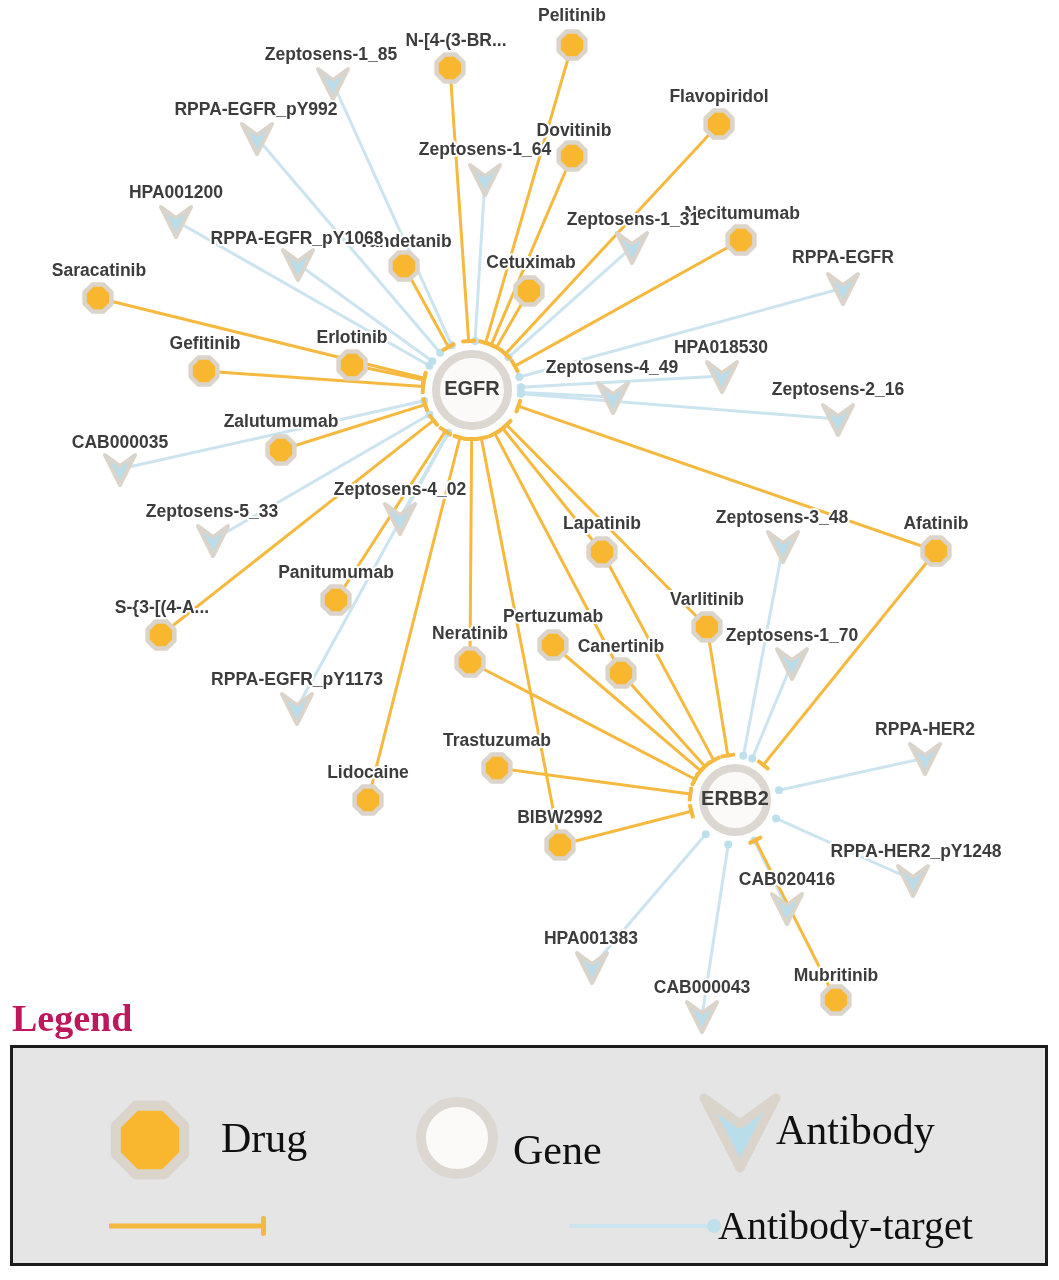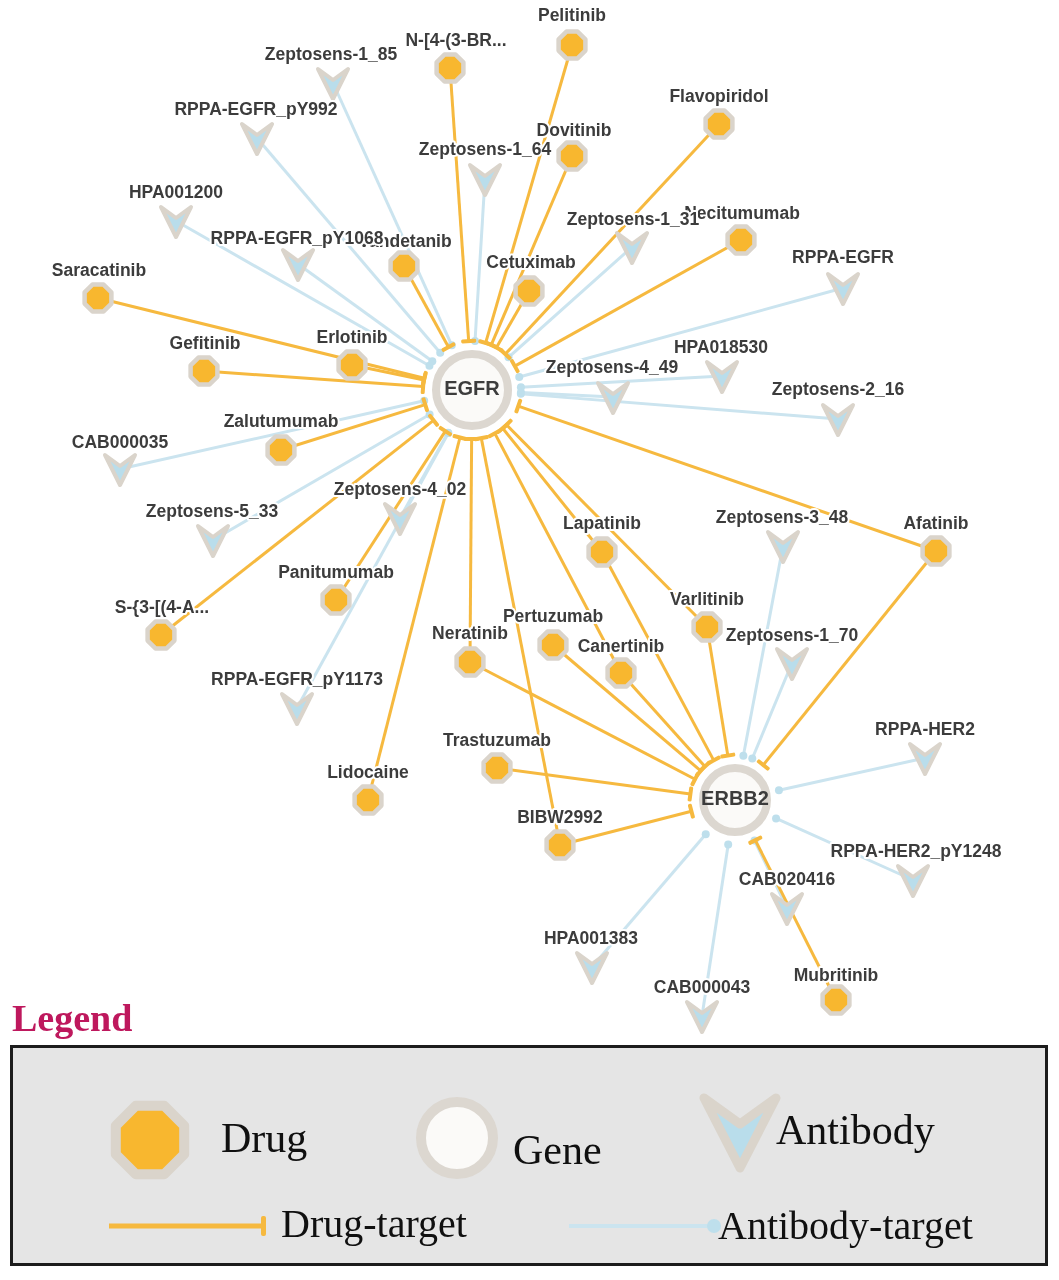--- a/index.html
+++ b/index.html
@@ -205,21 +205,20 @@
 
     <svg class="legend-item" style="left:677px;top:32px;" width="100" height="100" viewBox="0 0 100 100">
       <path class="lg-chv" d="M 14 18 L 50 88 L 86 18 L 50 44 Z"></path>
     </svg>
     <div class="legend-text" style="left:763px;top:58px;">Antibody</div>
 
     <svg class="legend-item" style="left:90px;top:164px;" width="180" height="28" viewBox="0 0 180 28">
       <line x1="6" y1="14" x2="160" y2="14" stroke="#F6B93F" stroke-width="5"></line>
       <rect x="158" y="4" width="5" height="20" rx="2" fill="#F6B93F"></rect>
     </svg>
-    <div class="legend-text2" style="left:268px;top:152px;">Drug-target</div>
 
     <svg class="legend-item" style="left:550px;top:166px;" width="170" height="24" viewBox="0 0 170 24">
       <line x1="6" y1="12" x2="148" y2="12" stroke="#CBE4EF" stroke-width="4"></line>
       <circle cx="151" cy="12" r="7" fill="#BEDFEC"></circle>
     </svg>
     <div class="legend-text2" style="left:705px;top:154px;">Antibody-target</div>
 
   </div>
 </div>
 

